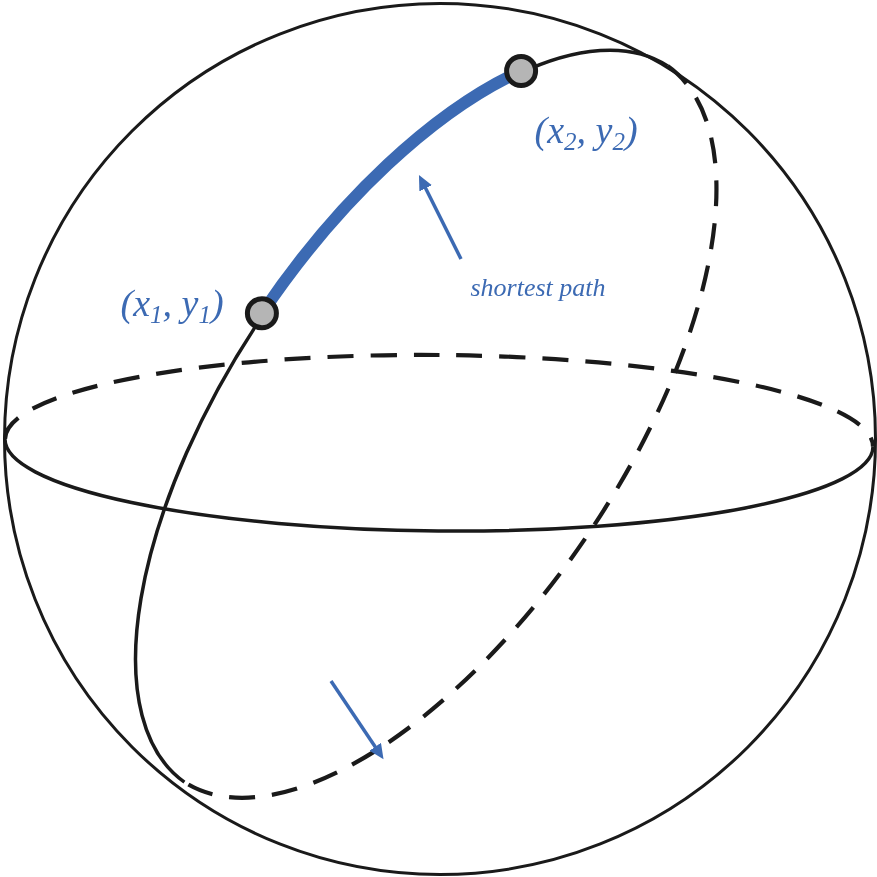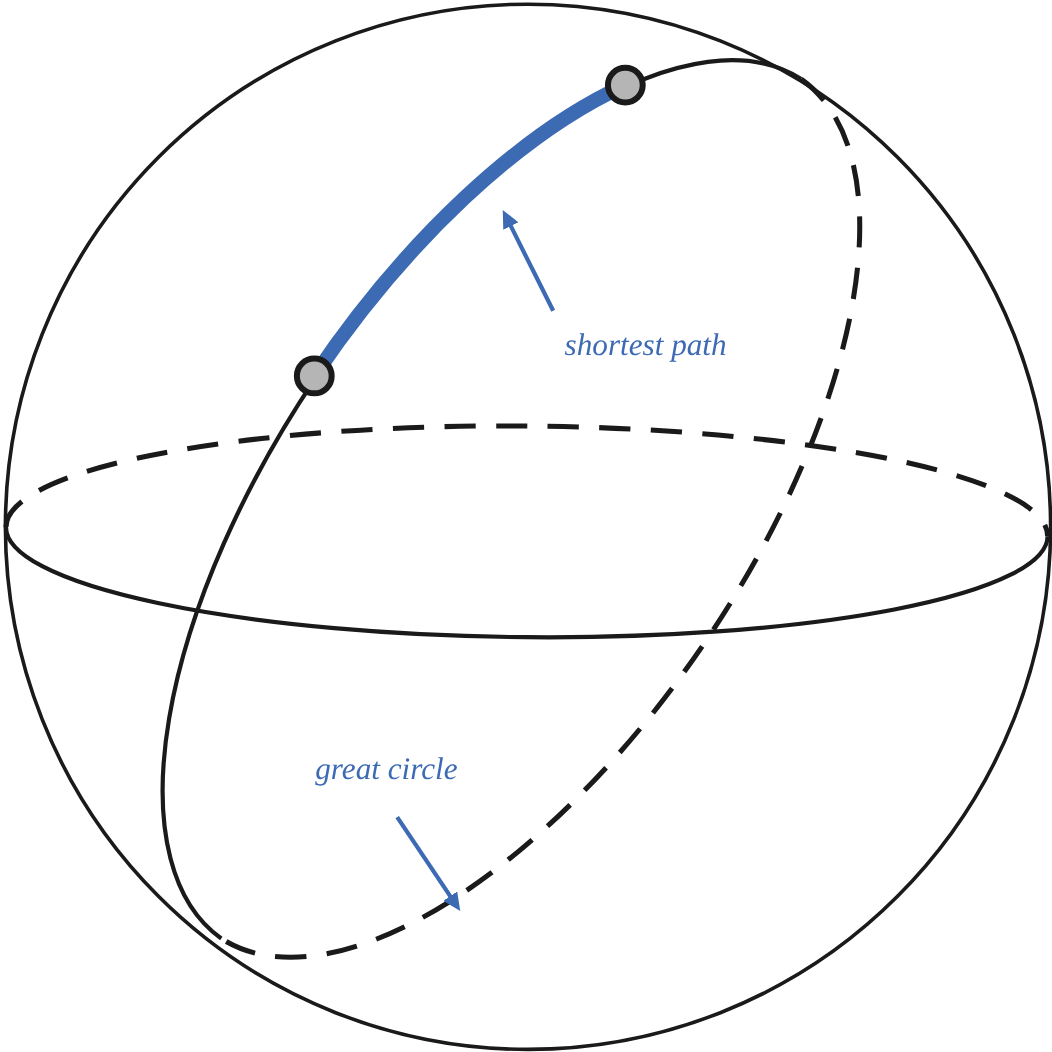--- a/index.html
+++ b/index.html
@@ -100,19 +100,24 @@
 
     <path class="path-arc" d="M 261.9 313.3 A 432 198 -56 0 1 521.1 70.9" stroke="#3c6ab3"></path>
 
     <circle class="dot" cx="261.9" cy="313.3" r="14.5" fill="#b5b5b5"></circle>
     <circle class="dot" cx="521.1" cy="70.9" r="14.5" fill="#b5b5b5"></circle>
 
     <line class="arrow-line" x1="461" y1="259" x2="425" y2="187" marker-end="url(#arrowhead)"></line>
     <line class="arrow-line" x1="331" y1="681" x2="376" y2="748" marker-end="url(#arrowhead)"></line>
   </svg>
 
+  <div class="label point-label" style="left:172px; top:303px">
+    <span>(</span><span>x</span><span class="sub">1</span><span>, </span><span>y</span><span class="sub">1</span><span>)</span>
+  </div>
 
+  <div class="label point-label" style="left:586px; top:130px">
+    <span>(</span><span>x</span><span class="sub">2</span><span>, </span><span>y</span><span class="sub">2</span><span>)</span>
+  </div>
 
   <div class="label caption-label" style="left:538px; top:288px">shortest path</div>
 
-  <div class="label caption-label" style="left:322px; top:641px">great circle</div>
 
 </div>
 
 </body></html>

